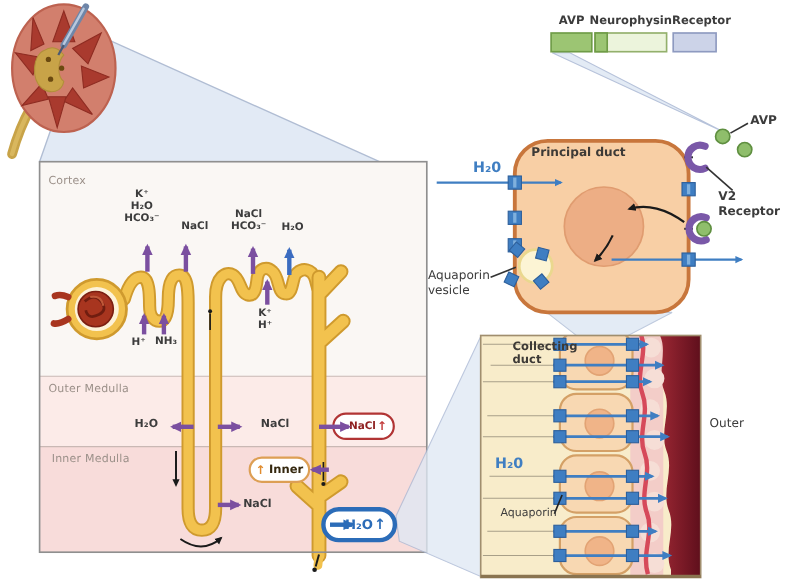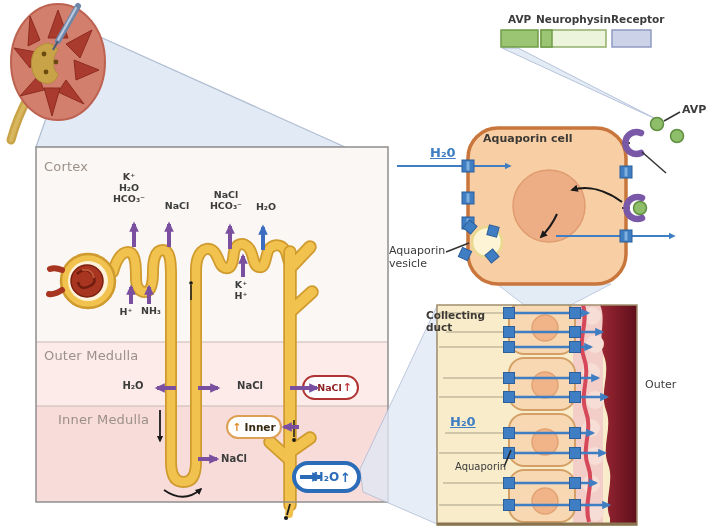--- a/index.html
+++ b/index.html
@@ -4,22 +4,22 @@
 <style>
   html,body{margin:0;padding:0;background:#fff;}
   #canvas{position:relative;width:720px;height:529px;background:#ffffff;overflow:hidden;
           font-family:"DejaVu Sans","Liberation Sans",sans-serif;}
   svg{position:absolute;left:0;top:0;}
   #base-art{z-index:1;}
   #overlay-art{z-index:3;pointer-events:none;}
   .lbl{position:absolute;z-index:2;font-weight:600;color:#3c3c3c;white-space:pre-line;line-height:1.16;}
   .c{transform:translateX(-50%);text-align:center;}
   .s9{font-size:9.5px;} .s10{font-size:10px;} .s105{font-size:10.5px;} .s11{font-size:11px;} .s13{font-size:13px;}
-  .region{font-size:13px;color:#9b9089;font-weight:400;letter-spacing:.2px;}
-  .blue{color:#3f7ec2;text-decoration:underline;}
+  .region{font-size:10px;color:#9b9089;font-weight:400;letter-spacing:.2px;}
+  .blue{color:#3f7ec2;}
   .pill{position:absolute;z-index:2;display:flex;align-items:center;background:#fff;box-sizing:border-box;font-weight:700;}
   #pill-nacl{left:302px;top:375px;width:57px;height:25px;border:2.5px solid #b13434;border-radius:13px;
              justify-content:flex-end;padding-right:5px;font-size:9.5px;color:#8e1f1f;gap:1px;}
   #pill-nacl .arr{color:#c23b3b;font-size:11px;}
   #pill-urea{left:226px;top:415px;width:56px;height:24px;border:2.5px solid #dd9f54;border-radius:13px;
              justify-content:center;font-size:10.5px;color:#35280f;gap:3px;}
   #pill-urea .arr{color:#e08b2d;font-size:11px;}
   #pill-h2o{left:292px;top:461px;width:69px;height:32px;border:4px solid #2b6cb8;border-radius:16px;
             justify-content:flex-end;padding-right:6px;font-size:12px;color:#2b6cb8;gap:1px;}
   #pill-h2o .arr{font-size:13px;}
@@ -290,21 +290,21 @@
         </g>
         <line x1="504" y1="467" x2="511" y2="450" stroke="#222" stroke-width="1.5"></line>
       </g>
       <rect x="437" y="305" width="200" height="220" fill="none" stroke="#a08e6e" stroke-width="1.5"></rect>
       <line x1="437" y1="524" x2="637" y2="524" stroke="#8a7450" stroke-width="3"></line>
     </g>
   </svg>
 
   <div class="lbl region" style="left:44px;top:159px;">Cortex</div>
   <div class="lbl region" style="left:44px;top:348px;">Outer Medulla</div>
-  <div class="lbl region" style="left:58px;top:412px;">Inner Medulla</div>
+  <div class="lbl region" style="left:36px;top:412px;padding-left:11px;">Inner Medulla</div>
 
   <div class="lbl c s9" style="left:129px;top:171px;">K⁺
 H₂O
 HCO₃⁻</div>
   <div class="lbl c s9" style="left:177px;top:200px;">NaCl</div>
   <div class="lbl c s9" style="left:226px;top:189px;">NaCl
 HCO₃⁻</div>
   <div class="lbl c s9" style="left:266px;top:201px;">H₂O</div>
   <div class="lbl c s9" style="left:241px;top:279px;">K⁺
 H⁺</div>
@@ -324,27 +324,28 @@
   </div>
   <div class="pill" id="pill-h2o">
     <span>H₂O</span>
       <span class="arr">↑</span>
   </div>
 
   <div class="lbl s105" style="left:508px;top:13px;">AVP</div>
   <div class="lbl s105" style="left:536px;top:13px;">Neurophysin</div>
   <div class="lbl s105" style="left:611px;top:13px;">Receptor</div>
 
-  <div class="lbl s11" style="left:483px;top:133px;color:#3d3a36;">Aquaporin cell</div>
+  <div class="lbl s11" style="left:483px;top:133px;color:#3d3a36;">Principal duct</div>
   <div class="lbl s13 blue" style="left:430px;top:145px;">H₂0</div>
   <div class="lbl s11" style="left:682px;top:104px;">AVP</div>
+  <div class="lbl s11" style="left:653px;top:173px;">V2 Receptor</div>
   <div class="lbl s11" style="left:389px;top:245px;font-weight:500;">Aquaporin
 vesicle</div>
 
-  <div class="lbl s105" style="left:426px;top:309px;color:#3d3a36;">Collecting
+  <div class="lbl s105" style="left:466px;top:309px;color:#3d3a36;">Collecting
 duct</div>
   <div class="lbl s13 blue" style="left:450px;top:414px;">H₂0</div>
   <div class="lbl s10" style="left:455px;top:461px;font-weight:500;">Aquaporin</div>
   <div class="lbl s11" style="left:645px;top:379px;font-weight:500;">Outer</div>
 
   <svg id="overlay-art" width="720" height="529" viewBox="0 0 720 529">
     <defs>
       <marker id="arrP2" viewBox="0 0 10 10" refX="6.5" refY="5" markerWidth="3" markerHeight="3" orient="auto">
           <path d="M0,1 L8.5,5 L0,9 Z" fill="#7b4fa0"></path>
         </marker>

